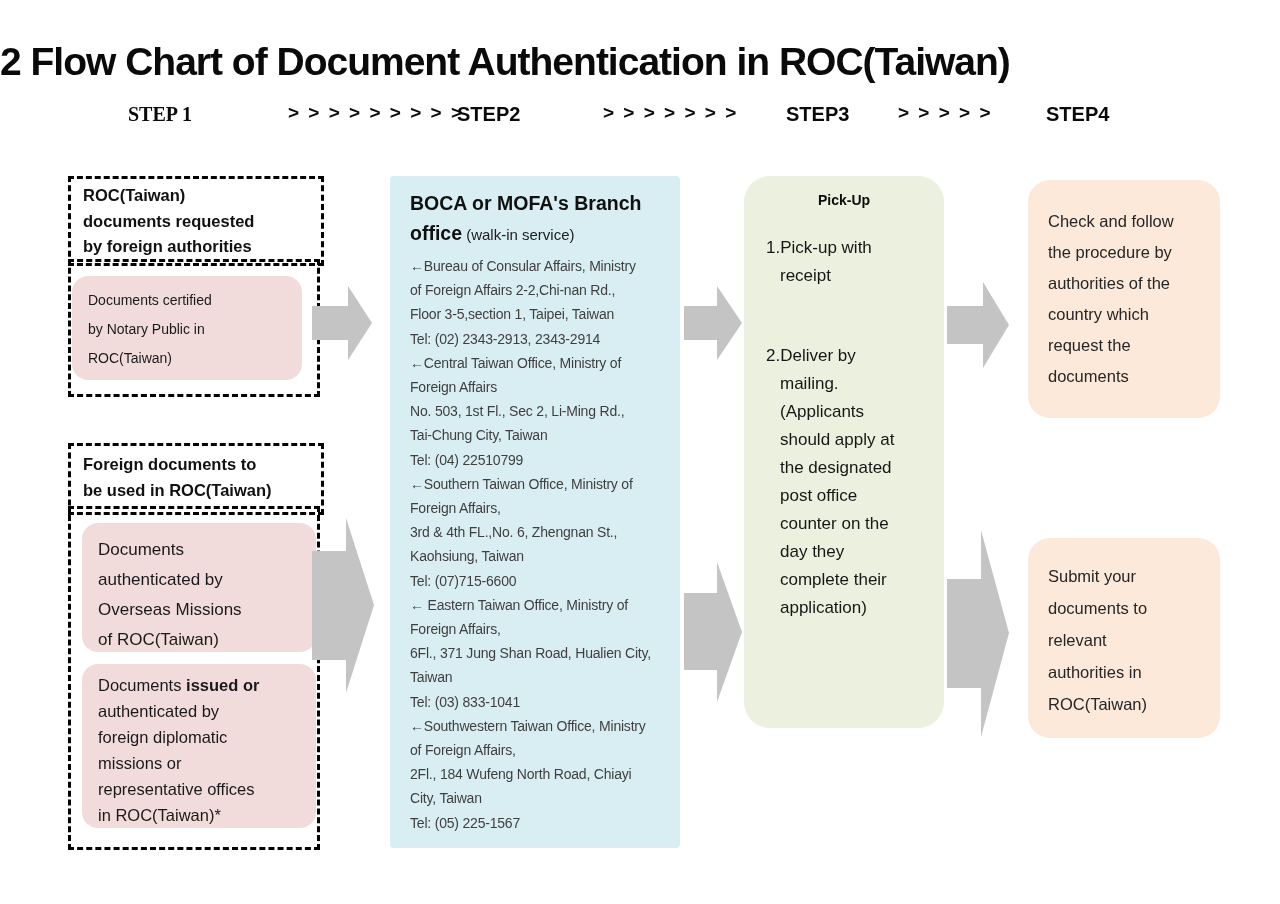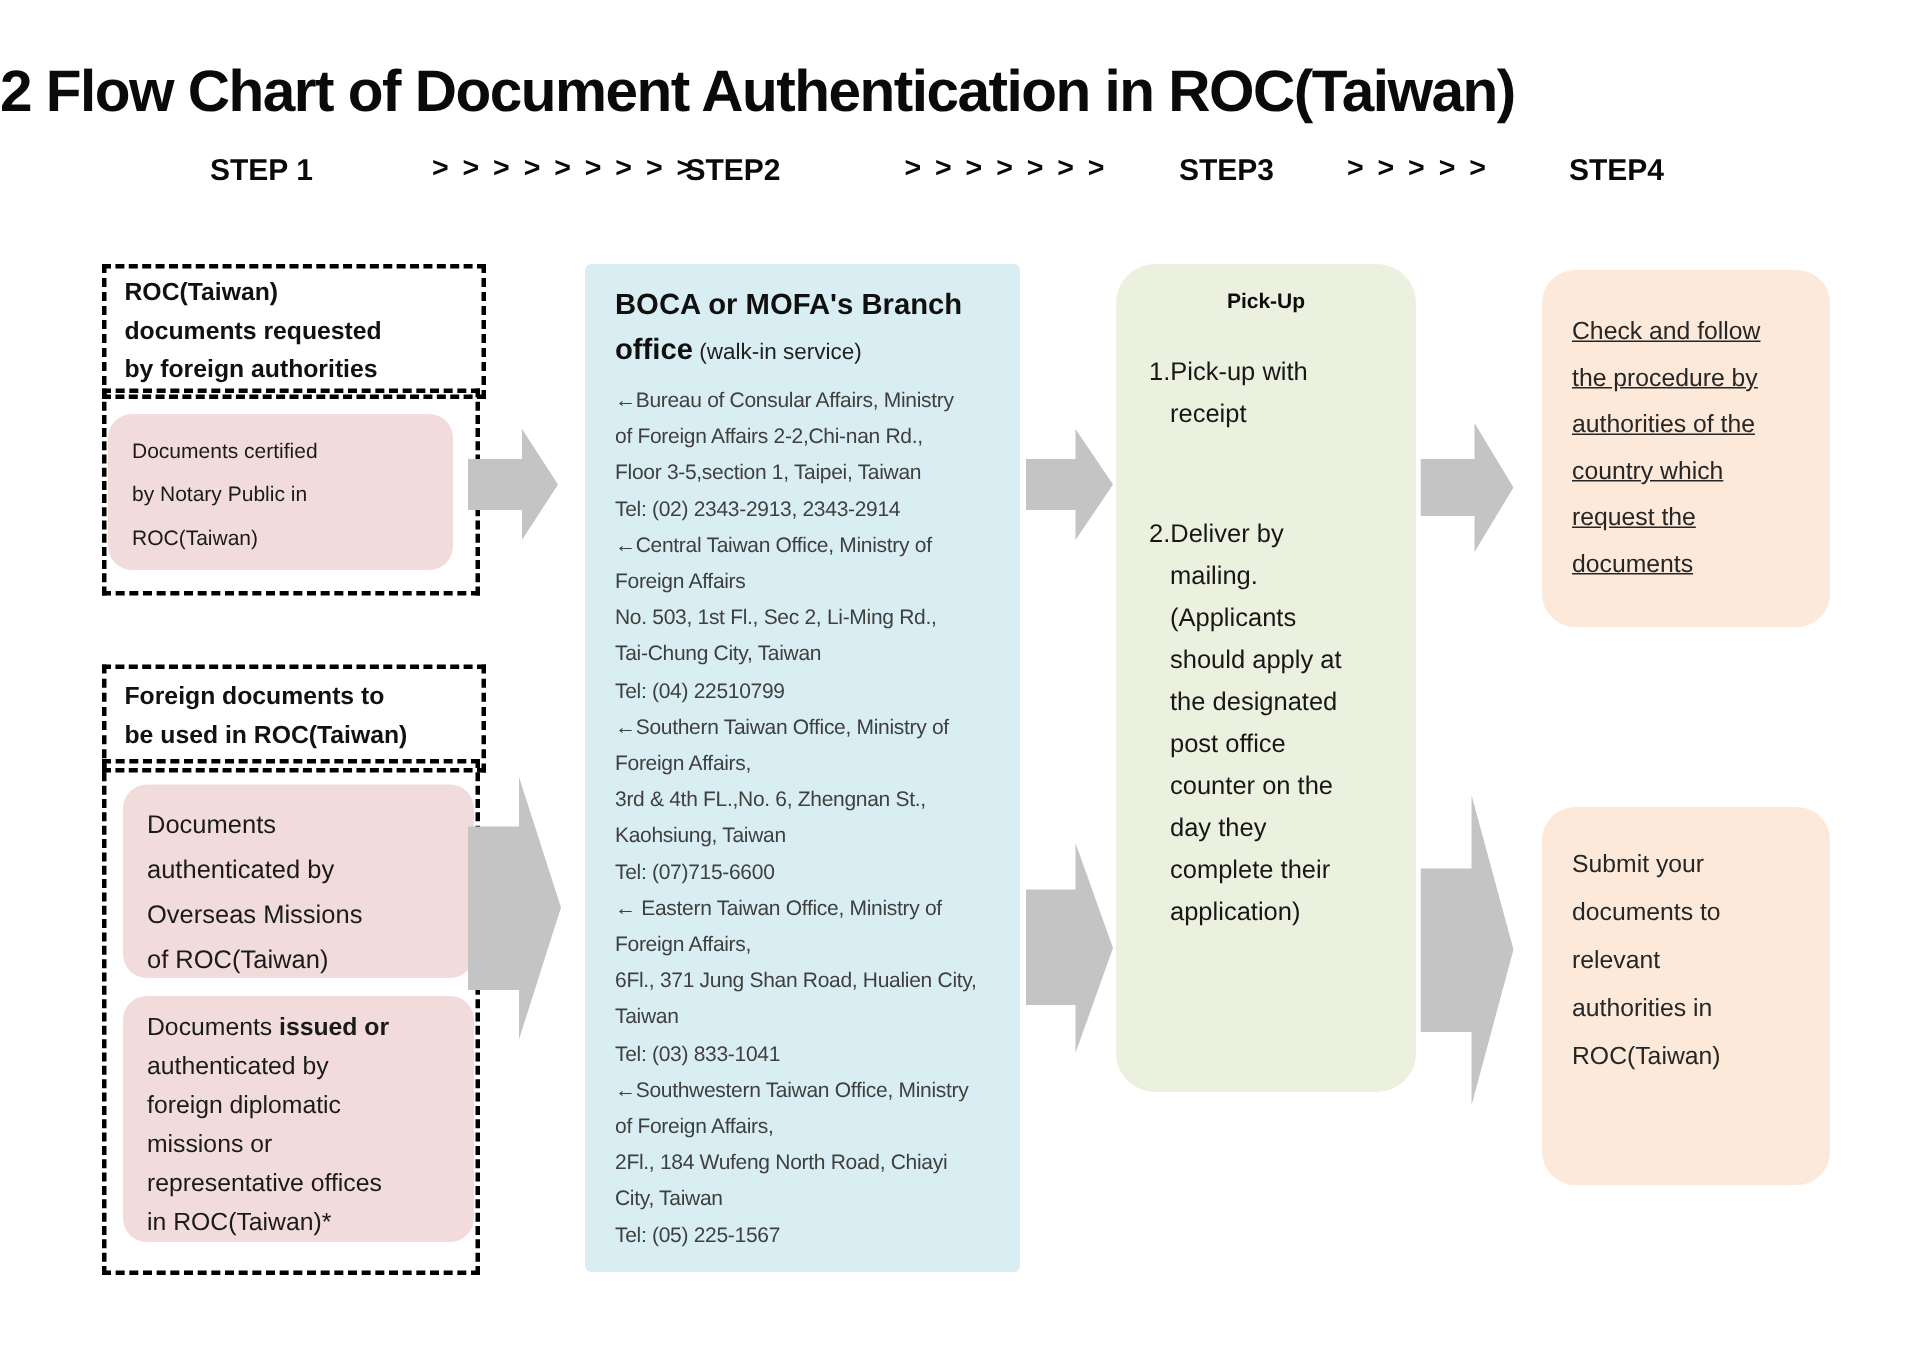--- a/index.html
+++ b/index.html
@@ -5,21 +5,21 @@
   html,body{margin:0;padding:0;background:#fff;}
   .canvas{position:relative;width:1280px;height:904px;background:#ffffff;overflow:hidden;
           font-family:"Liberation Sans",sans-serif;color:#111;}
   .abs{position:absolute;}
 
   .title{left:0;right:0;top:40px;text-align:left;font-size:39px;font-weight:700;
          letter-spacing:-1px;color:#0a0a0a;white-space:nowrap;}
 
   .steplabel{top:103px;font-size:20px;font-weight:700;color:#0a0a0a;white-space:nowrap;}
   .chev{top:102px;font-size:19px;font-weight:700;letter-spacing:2px;color:#0a0a0a;white-space:nowrap;}
-  .s1{left:140px;} .c1{left:288px;} .s2{left:457px;} .c2{left:603px;}
+  .s1{left:128px;font-family:Liberation Serif, serif;} .c1{left:288px;} .s2{left:457px;} .c2{left:603px;}
   .s3{left:786px;} .c3{left:898px;} .s4{left:1046px;}
 
   .dashed{border:3px dashed #000;background:transparent;}
   .pre{white-space:pre-line;}
 
   .hdrA{left:68px;top:176px;width:238px;height:80px;padding:4px 0 0 12px;
         font-size:16.5px;font-weight:700;line-height:25.5px;}
   .bodyA{left:68px;top:259px;width:246px;height:132px;}
   .pinkbox{background:var(--pink,#F2DCDB);border-radius:16px;color:#1a1a1a;}
   .pinkA{left:72px;top:276px;width:214px;height:94px;padding:10px 0 0 16px;
@@ -42,22 +42,22 @@
 
   .pickupbox{left:744px;top:176px;width:200px;height:552px;background:var(--green,#EBF1DE);
              border-radius:26px;box-sizing:border-box;padding-top:16px;color:#171717;}
   .pickuphead{text-align:center;font-size:14px;font-weight:700;color:#0d0d0d;}
   .pickupitem{margin-left:22px;margin-right:8px;font-size:17px;line-height:28px;
               padding-left:14px;text-indent:-14px;white-space:pre-line;}
   .pi1{margin-top:26px;} .pi2{margin-top:52px;}
 
   .orangebox{background:var(--orange,#FDE9D9);border-radius:22px;box-sizing:border-box;color:#262626;}
   .orange1{left:1028px;top:180px;width:192px;height:238px;padding:26px 0 0 20px;
-           font-size:16.5px;line-height:31px;text-decoration:underline;}
-  .orange2{left:1028px;top:538px;width:192px;height:252px;padding:22px 0 0 20px;
+           font-size:16.5px;line-height:31px;}
+  .orange2{left:1028px;top:538px;width:192px;height:200px;padding:22px 0 0 20px;
            font-size:16.5px;line-height:32px;}
 
   .arrow svg{display:block;}
   .ar1{left:312px;top:286px;} .ar2{left:312px;top:518px;}
   .ar3{left:684px;top:286px;} .ar4{left:684px;top:562px;}
   .ar5{left:947px;top:282px;} .ar6{left:947px;top:530px;}
 </style>
 </head>
 <body>
 

